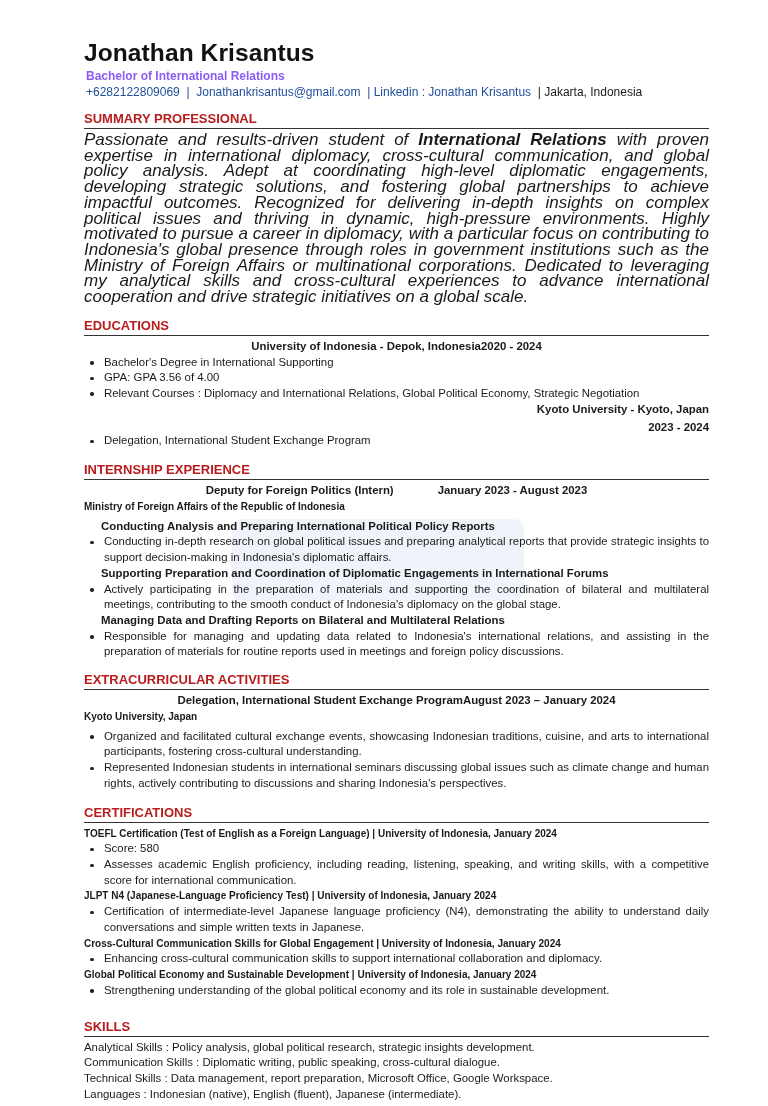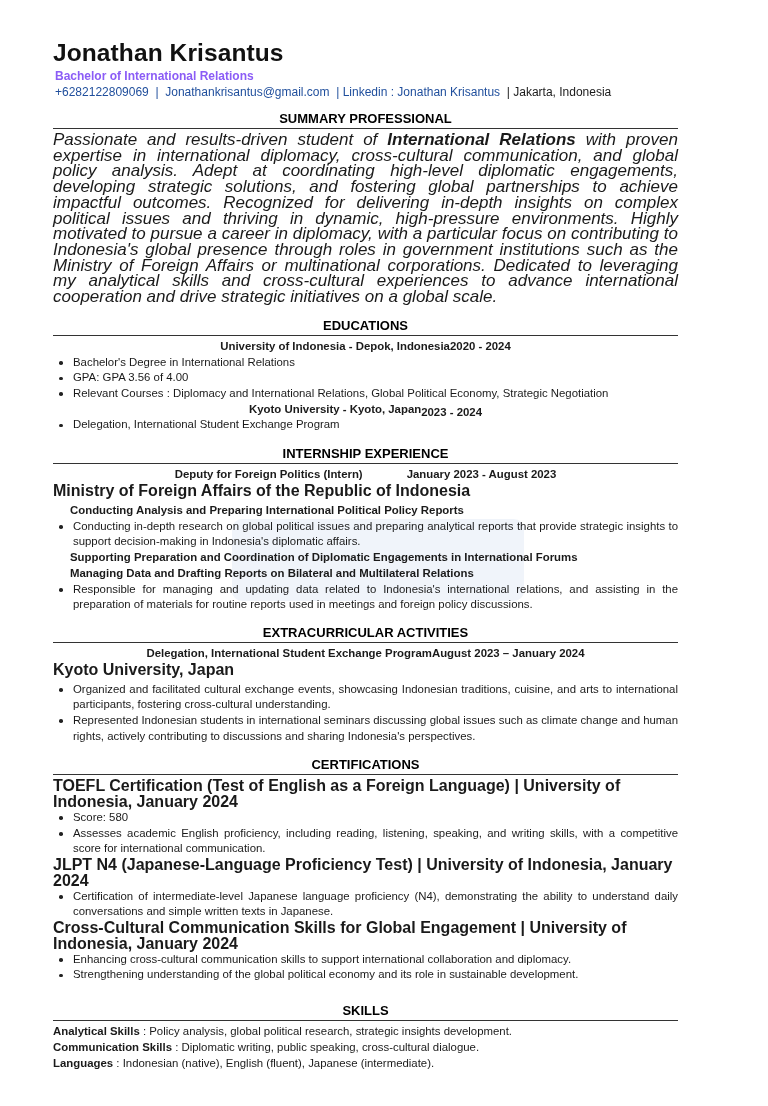--- a/index.html
+++ b/index.html
@@ -5,21 +5,21 @@
   * { box-sizing: border-box; margin: 0; padding: 0; }
   html, body { width: 768px; height: 1106px; background: #ffffff; }
   body {
     font-family: "Liberation Sans", sans-serif;
     color: #1a1a1a;
     position: relative;
     overflow: hidden;
   }
   .page {
     position: absolute;
-    left: 53px;
+    left: 84px;
     top: 38px;
     width: 625px;
   }
   .name {
     font-size: 24.5px;
     font-weight: bold;
     color: #111;
     line-height: 30px;
     letter-spacing: 0.1px;
   }
@@ -35,43 +35,42 @@
     font-size: 12px;
     line-height: 16px;
     margin-left: 2px;
     color: #1f4e9c;
   }
   .contact .plain { color: #1a1a1a; }
   .section { margin-top: 6px; }
   .section-title {
     font-size: 13px;
     font-weight: bold;
-    color: #000000;
+    color: #b91c1c;
     line-height: 17px;
     padding-top: 4px;
     border-bottom: 1.3px solid #333;
     padding-bottom: 1px;
     margin-bottom: 3px;
-    text-align: center;
   }
   .para {
     font-size: 17px;
     line-height: 15.7px;
     text-align: justify;
     font-style: italic;
   }
   .row {
     display: flex;
     justify-content: center;
     font-size: 11.4px;
     font-weight: bold;
     line-height: 15.8px;
   }
   .bold-line {
-    font-size: 16px;
+    font-size: 10px;
     font-weight: bold;
     line-height: 15.8px;
   }
   .sub-heading {
     font-size: 11.4px;
     font-weight: bold;
     line-height: 15.8px;
     margin-left: 17px;
   }
   ul.bullets {
@@ -89,21 +88,21 @@
     position: absolute;
     left: 6px;
     top: 6.5px;
     width: 3.5px;
     height: 3.5px;
     border-radius: 50%;
     background: #222;
   }
   .gap-s { height: 4px; }
   .skill-line { font-size: 11.4px; line-height: 15.8px; }
-  .skill-line b { font-weight: bold; }
+  .skill-line b { font-weight: normal; }
   .watermark {
     position: absolute;
     left: 232px;
     top: 519px;
     width: 292px;
     height: 82px;
     border-radius: 10px;
     background: rgba(160, 185, 225, 0.16);
     pointer-events: none;
   }
@@ -146,27 +145,27 @@
   </div>
 
   <div class="section" style="margin-top:8px;">
     <div class="section-title">EDUCATIONS</div>
     <div>
       <div class="row">
         <span>University of Indonesia - Depok, Indonesia</span>
         <span>2020 - 2024</span>
       </div>
       <ul class="bullets">
-        <li>Bachelor's Degree in International Relations</li>
+        <li>Bachelor's Degree in International Supporting</li>
         <li>GPA: GPA 3.56 of 4.00</li>
         <li>Relevant Courses : Diplomacy and International Relations, Global Political Economy, Strategic Negotiation</li>
       </ul>
     </div>
     <div>
-      <div class="row" style="align-items:flex-end;">
+      <div class="row" style="align-items:flex-end;flex-direction:column;">
         <span>Kyoto University - Kyoto, Japan</span>
         <span style="position:relative; top:3px;">2023 - 2024</span>
       </div>
       <ul class="bullets">
         <li>Delegation, International Student Exchange Program</li>
       </ul>
     </div>
   </div>
 
   <div class="section" style="margin-top:8px;">
@@ -175,20 +174,23 @@
       <span>Deputy for Foreign Politics (Intern)</span>
       <span>January 2023 - August 2023</span>
     </div>
     <div class="bold-line">Ministry of Foreign Affairs of the Republic of Indonesia</div>
     <div class="gap-s"></div>
     <div class="sub-heading">Conducting Analysis and Preparing International Political Policy Reports</div>
     <ul class="bullets">
       <li>Conducting in-depth research on global political issues and preparing analytical reports that provide strategic insights to support decision-making in Indonesia's diplomatic affairs.</li>
     </ul>
     <div class="sub-heading">Supporting Preparation and Coordination of Diplomatic Engagements in International Forums</div>
+    <ul class="bullets">
+      <li>Actively participating in the preparation of materials and supporting the coordination of bilateral and multilateral meetings, contributing to the smooth conduct of Indonesia's diplomacy on the global stage.</li>
+    </ul>
     <div class="sub-heading">Managing Data and Drafting Reports on Bilateral and Multilateral Relations</div>
     <ul class="bullets">
       <li>Responsible for managing and updating data related to Indonesia's international relations, and assisting in the preparation of materials for routine reports used in meetings and foreign policy discussions.</li>
     </ul>
   </div>
 
   <div class="section" style="margin-top:7px;">
     <div class="section-title">EXTRACURRICULAR ACTIVITIES</div>
     <div class="row" style="margin-top:2px;">
       <span>Delegation, International Student Exchange Program</span>
@@ -210,25 +212,27 @@
       <li>Assesses academic English proficiency, including reading, listening, speaking, and writing skills, with a competitive score for international communication.</li>
     </ul>
     <div class="bold-line">JLPT N4 (Japanese-Language Proficiency Test) | University of Indonesia, January 2024</div>
     <ul class="bullets">
       <li>Certification of intermediate-level Japanese language proficiency (N4), demonstrating the ability to understand daily conversations and simple written texts in Japanese.</li>
     </ul>
     <div class="bold-line">Cross-Cultural Communication Skills for Global Engagement | University of Indonesia, January 2024</div>
     <ul class="bullets">
       <li>Enhancing cross-cultural communication skills to support international collaboration and diplomacy.</li>
     </ul>
+    <div class="bold-line">Global Political Economy and Sustainable Development | University of Indonesia, January 2024</div>
     <ul class="bullets">
       <li>Strengthening understanding of the global political economy and its role in sustainable development.</li>
     </ul>
   </div>
 
   <div class="section" style="margin-top:15px;">
     <div class="section-title">SKILLS</div>
     <div class="skill-line"><b>Analytical Skills</b><span> : Policy analysis, global political research, strategic insights development.</span></div>
     <div class="skill-line"><b>Communication Skills</b><span> : Diplomatic writing, public speaking, cross-cultural dialogue.</span></div>
+    <div class="skill-line"><b>Technical Skills</b><span> : Data management, report preparation, Microsoft Office, Google Workspace.</span></div>
     <div class="skill-line"><b>Languages</b><span> : Indonesian (native), English (fluent), Japanese (intermediate).</span></div>
   </div>
 
 </div>
 
 </body></html>

